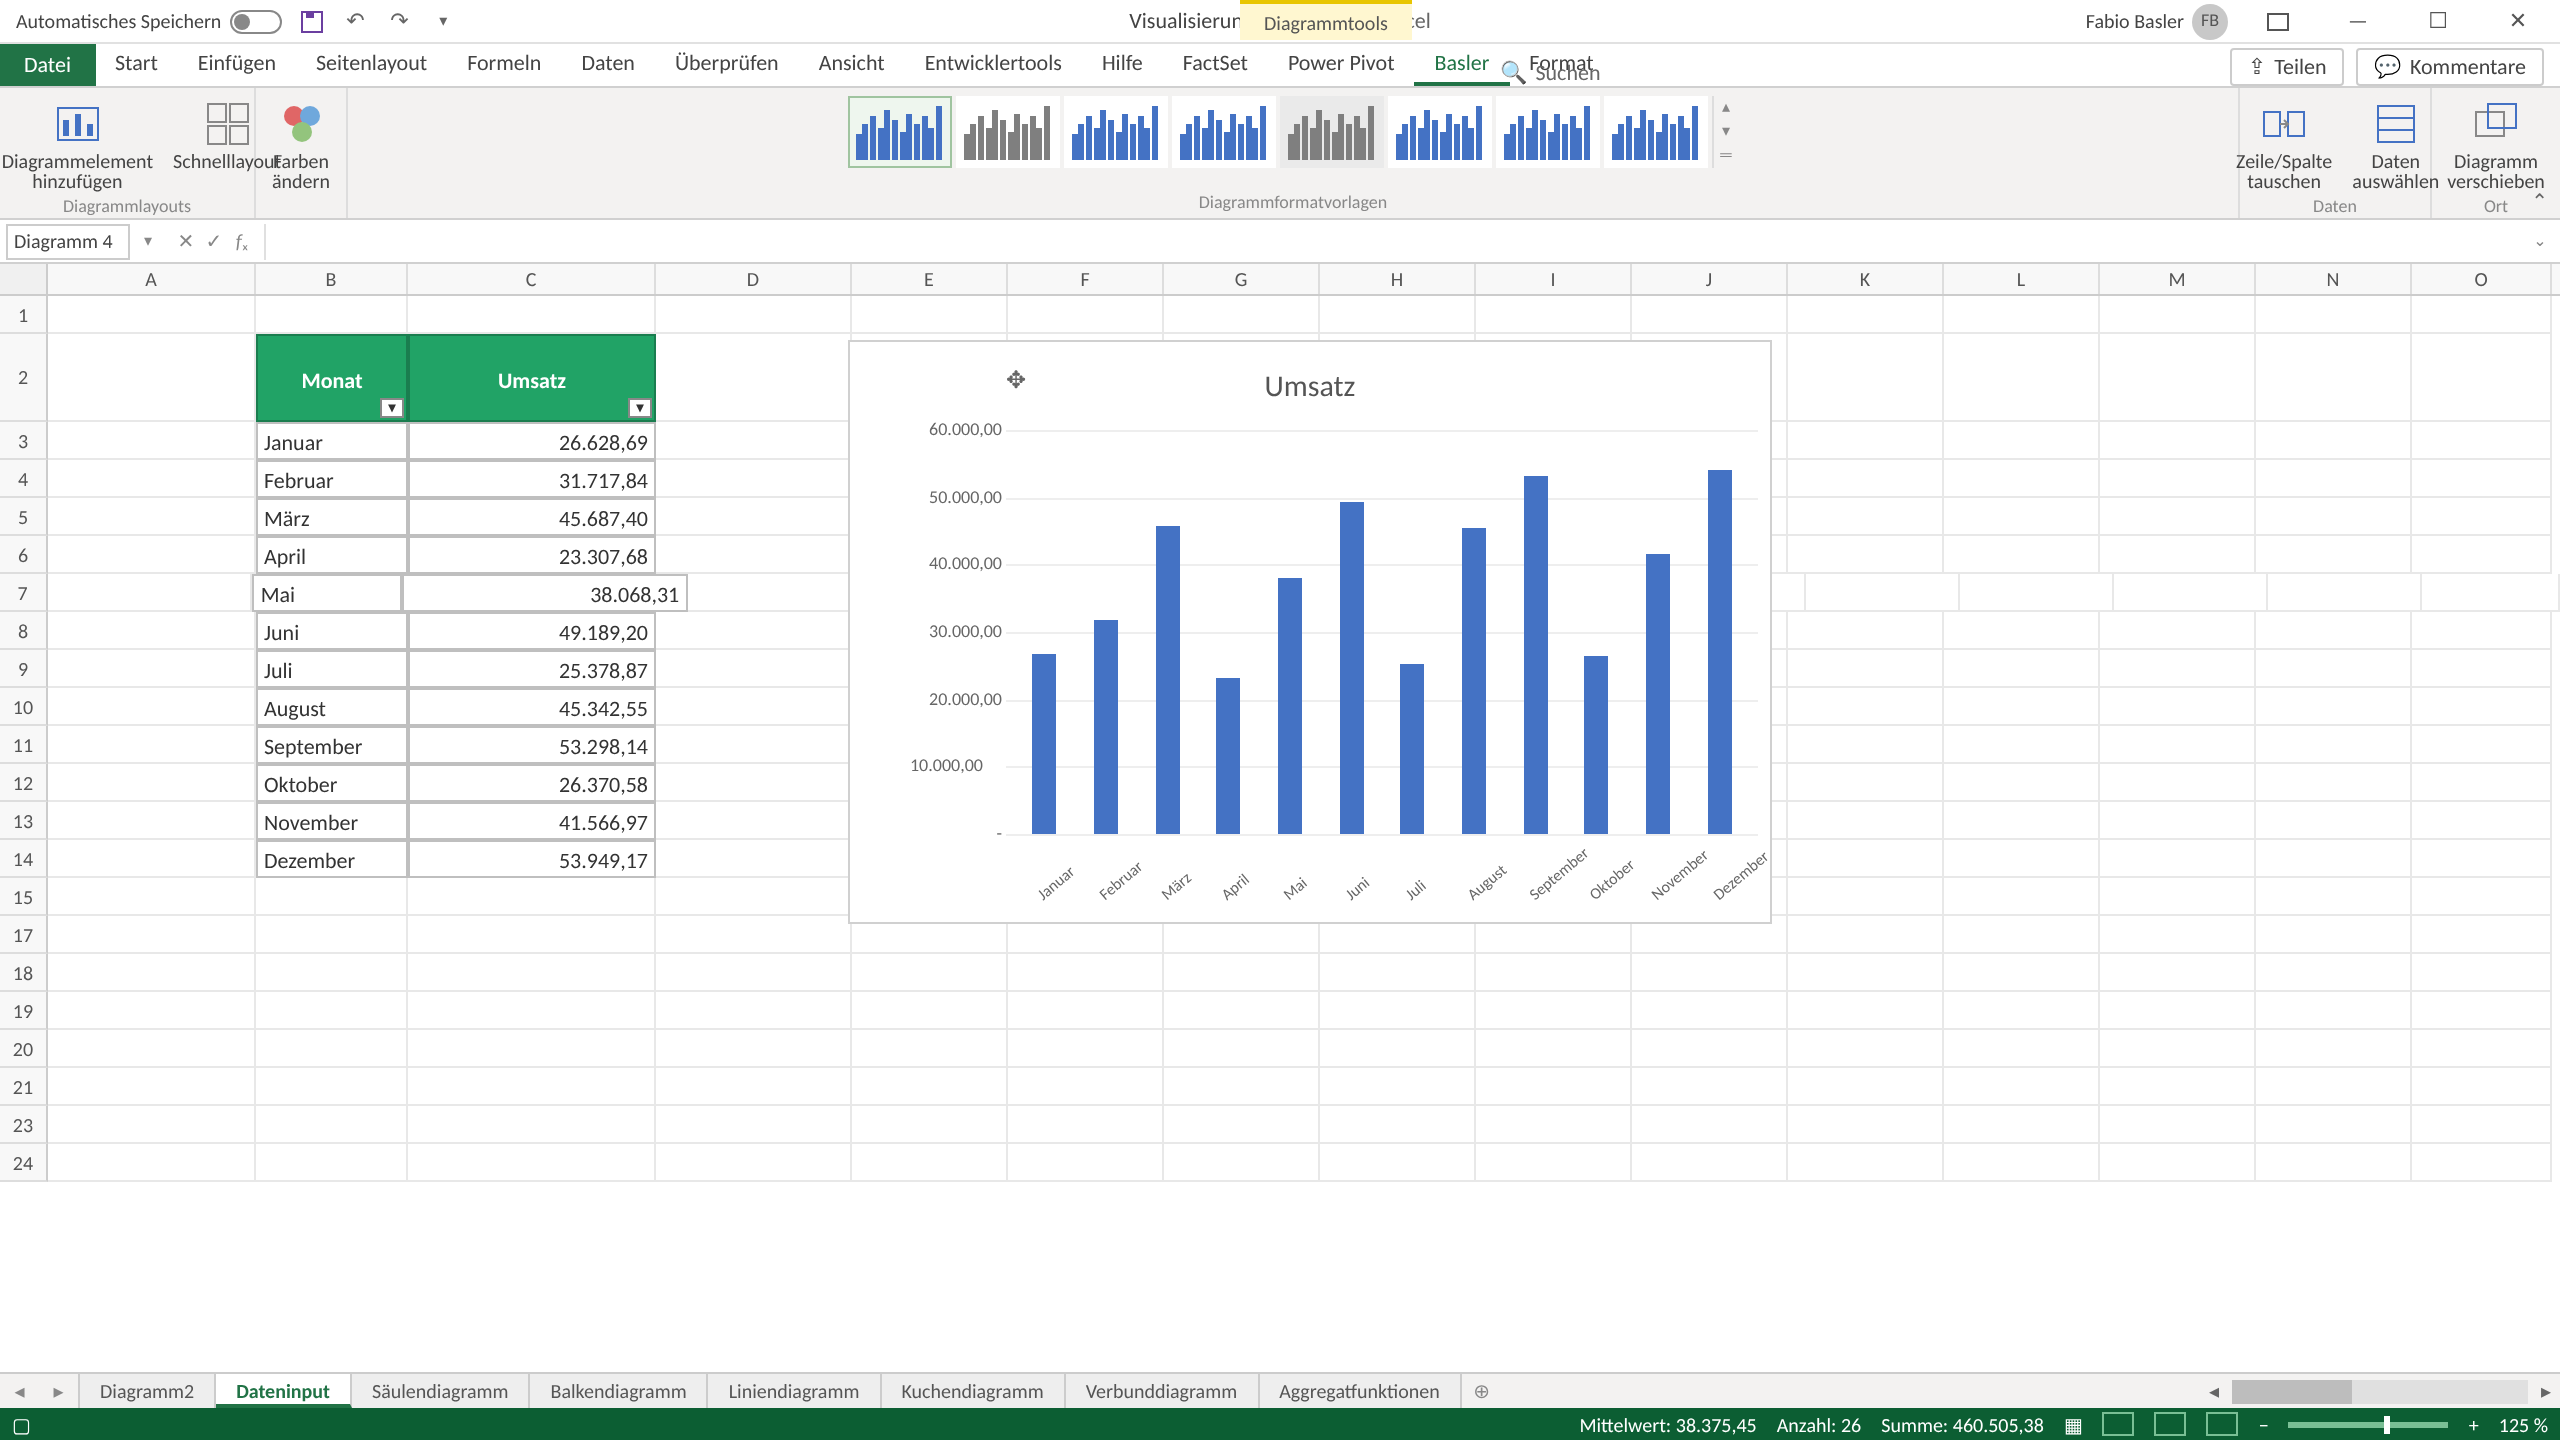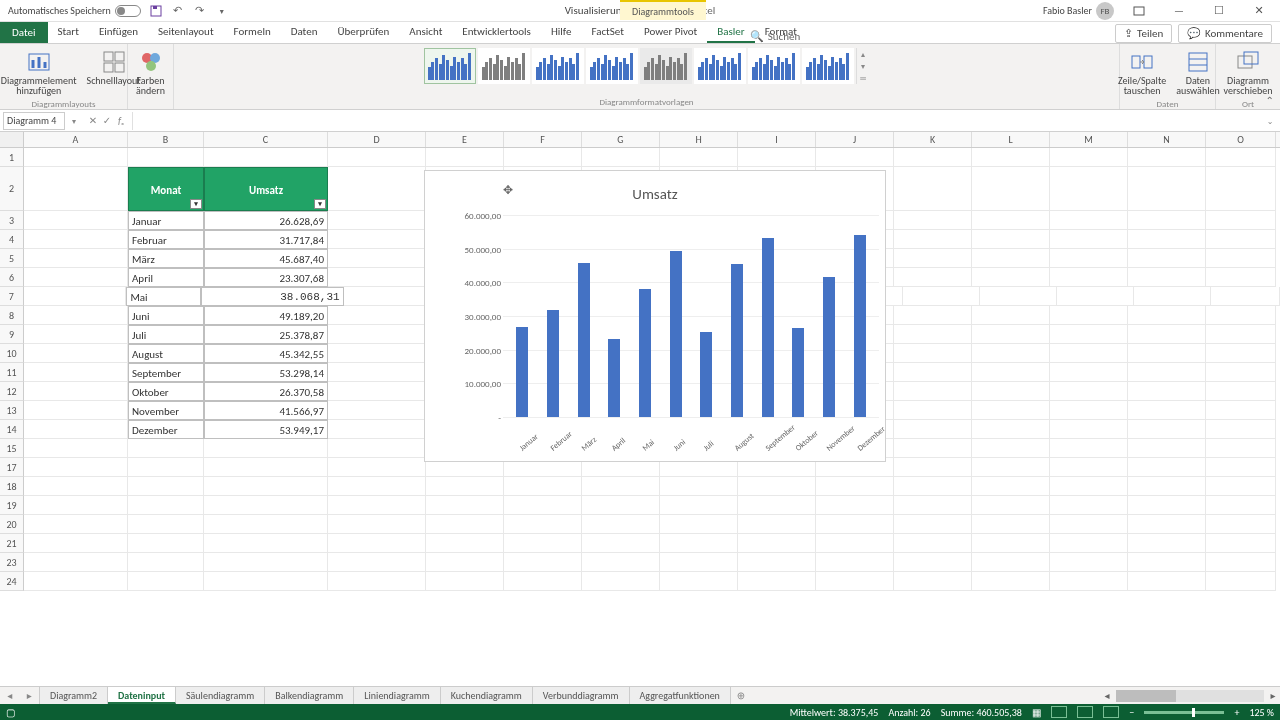--- a/index.html
+++ b/index.html
@@ -526,21 +526,21 @@
         <div class="cell" style="width: 78px;"></div>
         <div class="cell" style="width: 78px;"></div>
         <div class="cell" style="width: 78px;"></div>
         <div class="cell" style="width: 78px;"></div>
         <div class="cell" style="width: 70px;"></div>
       </div>
       <div class="row">
         <div class="row-h">7</div>
         <div class="cell" style="width: 104px;"></div>
         <div class="cell data-b" style="width: 76px;">Mai</div>
-        <div class="cell data-c" style="width: 144px; font-family: Liberation Mono, monospace;">38.068,31</div>
+        <div class="cell data-c" style="width: 144px;">38.068,31</div>
         <div class="cell" style="width: 98px;"></div>
         <div class="cell" style="width: 78px;"></div>
         <div class="cell" style="width: 78px;"></div>
         <div class="cell" style="width: 78px;"></div>
         <div class="cell" style="width: 78px;"></div>
         <div class="cell" style="width: 78px;"></div>
         <div class="cell" style="width: 78px;"></div>
         <div class="cell" style="width: 78px;"></div>
         <div class="cell" style="width: 78px;"></div>
         <div class="cell" style="width: 78px;"></div>
@@ -819,21 +819,21 @@
       </div>
     </div>
 
   <div class="chart-obj">
     <div class="handle-cursor">✥</div>
     <div class="chart-title">Umsatz</div>
     <div class="chart-plot" id="chart-plot">
         <div class="gridline" style="top: 100%;"></div>
         <div class="ylab" style="top: 100%; left: 0px; width: 46px; text-align: right;">-</div>
         <div class="gridline" style="top: 83.3333%;"></div>
-        <div class="ylab" style="top: 83.3333%; left: 0px; width: 46px; text-align: right;">10.000,00</div>
+        <div class="ylab" style="top: 83.3333%; left: 0px; width: 46px; ">10.000,00</div>
         <div class="gridline" style="top: 66.6667%;"></div>
         <div class="ylab" style="top: 66.6667%; left: 0px; width: 46px; text-align: right;">20.000,00</div>
         <div class="gridline" style="top: 50%;"></div>
         <div class="ylab" style="top: 50%; left: 0px; width: 46px; text-align: right;">30.000,00</div>
         <div class="gridline" style="top: 33.3333%;"></div>
         <div class="ylab" style="top: 33.3333%; left: 0px; width: 46px; text-align: right;">40.000,00</div>
         <div class="gridline" style="top: 16.6667%;"></div>
         <div class="ylab" style="top: 16.6667%; left: 0px; width: 46px; text-align: right;">50.000,00</div>
         <div class="gridline" style="top: 0%;"></div>
         <div class="ylab" style="top: 0%; left: 0px; width: 46px; text-align: right;">60.000,00</div>

